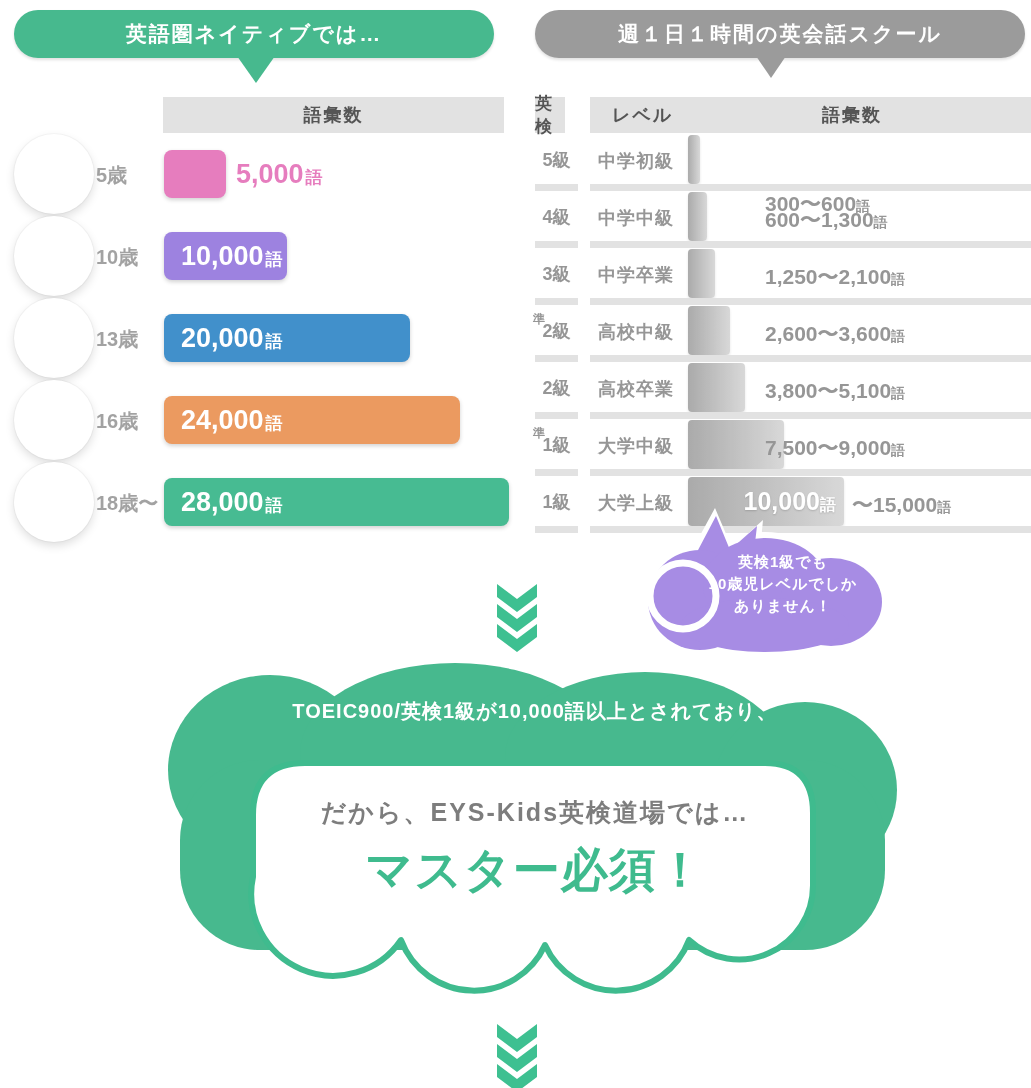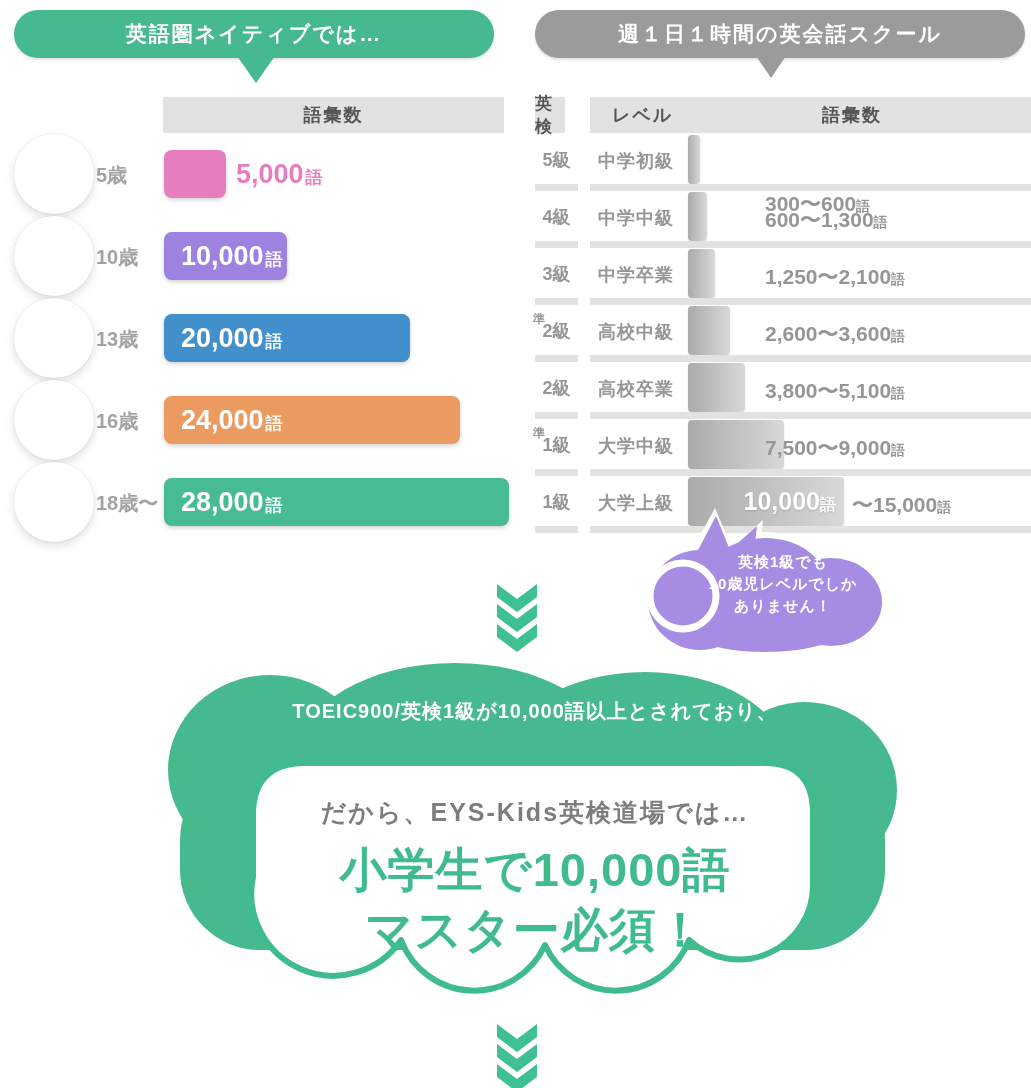--- a/index.html
+++ b/index.html
@@ -250,21 +250,20 @@
              A 74 74 0 0 1 524 295
              A 78 78 0 0 1 380 300
              A 78 78 0 0 1 236 295
              A 82 82 0 0 1 88 232 Z" fill="#ffffff" stroke="#3fbb8e" stroke-width="6" stroke-linejoin="round"></path>
   </svg>
   <div class="cloud-intro">
     <div>TOEIC900/英検1級が10,000語以上とされており、</div>
   </div>
   <div class="cloud-lead">だから、EYS-Kids英検道場では…</div>
   <div class="cloud-headline" style="color: rgb(63, 187, 142);">
-    <div>小学生で10,000語</div>
     <div>マスター必須！</div>
   </div>
 
   <svg class="chevrons bottom" viewBox="0 0 44 70">
     <g fill="#3ec091">
       <path d="M2 0 L22 15 L42 0 L42 13 L22 28 L2 13 Z"></path>
       <path d="M2 20 L22 35 L42 20 L42 33 L22 48 L2 33 Z"></path>
       <path d="M2 40 L22 55 L42 40 L42 53 L22 68 L2 53 Z"></path>
     </g>
   </svg>

